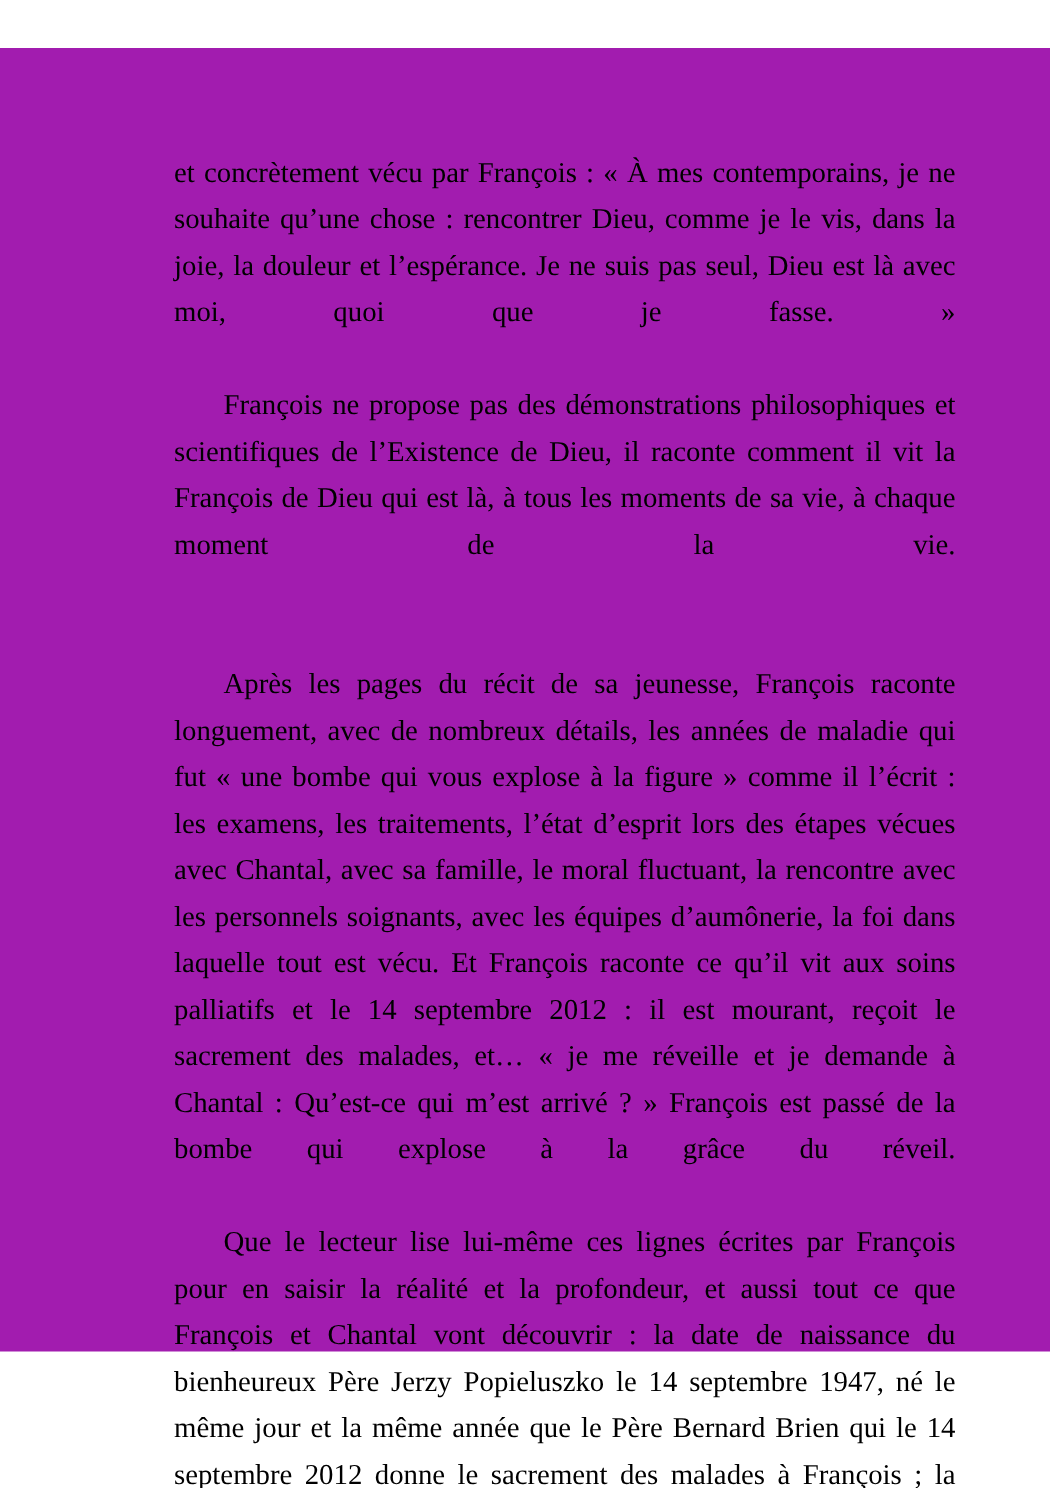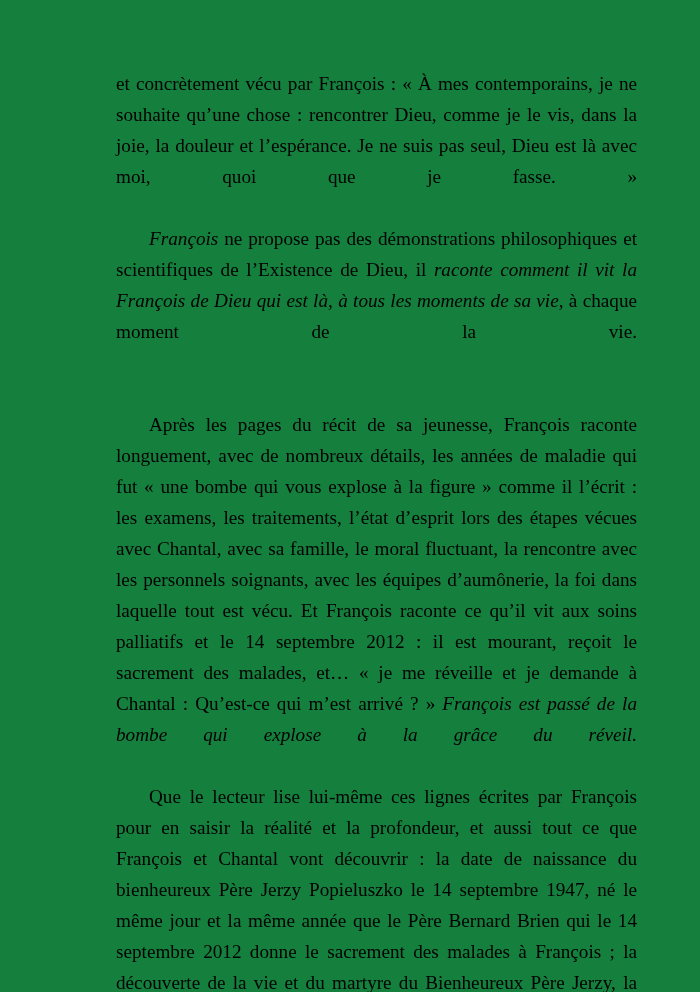--- a/index.html
+++ b/index.html
@@ -10,23 +10,24 @@
   body {
     width: 700px;
     height: 992px;
     overflow: hidden;
     font-family: "Liberation Serif", "DejaVu Serif", serif;
     color: #000000;
   }
   .page {
     position: relative;
     width: 700px;
-    height: 992px;
-    background: #15803d;
+    height: 869px;
+    background: #a21caf;
     box-sizing: border-box;
+    margin-top: 32px;
   }
   .text-block {
     position: absolute;
     left: 116px;
     top: 68px;
     width: 521px;
   }
   p.para {
     margin: 0;
     padding: 0;
@@ -39,21 +40,20 @@
     -webkit-hyphens: none;
     word-spacing: 0.02em;
   }
   p.indent {
     text-indent: 33px;
   }
   p.gap-before {
     margin-top: 31px;
   }
   .ital {
-    font-style: italic;
   }
   
   p.para::after {
     content: "";
     display: inline-block;
     width: 100%;
   }
 </style>
 </head>
 <body>

